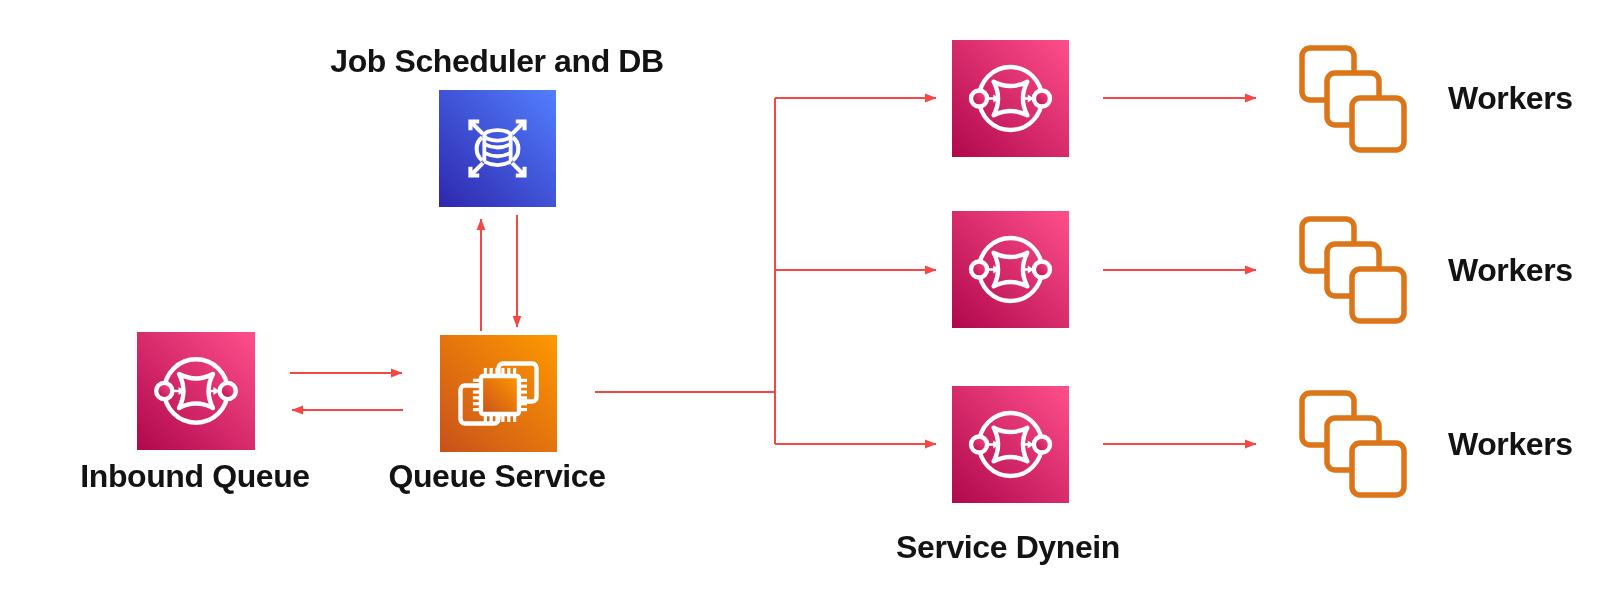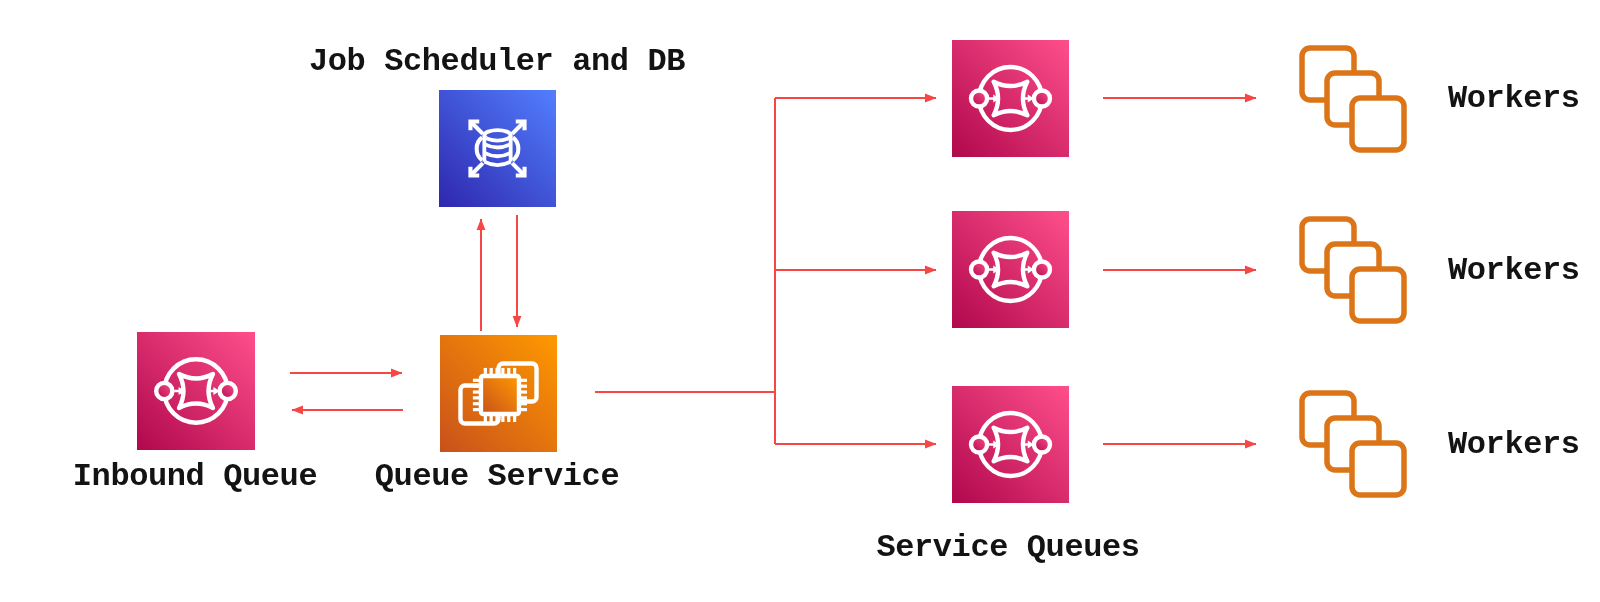--- a/index.html
+++ b/index.html
@@ -6,21 +6,21 @@
     --arrow-color:#F74744;
     --label-color:#131313;
     --bg:#FFFFFF;
   }
   html,body{margin:0;padding:0;background:var(--bg);}
   .canvas{
     position:relative;
     width:1600px;height:602px;
     background:var(--bg);
     overflow:hidden;
-    font-family:Liberation Mono, monospace;
+    font-family:Liberation Sans, sans-serif;
   }
   .edges{position:absolute;left:0;top:0;width:1600px;height:602px;}
   .edge{stroke:var(--arrow-color);stroke-width:2;fill:none;}
   .icon{position:absolute;}
   .icon svg{display:block;width:100%;height:100%;}
   .label{
     position:absolute;
     font-size:32px;
     font-weight:700;
     letter-spacing:-0.4px;
@@ -247,19 +247,19 @@
       </g>
       </svg>
     </div>
 
   <div class="label centered" style="left:497px;top:45px;">Job Scheduler and DB</div>
 
   <div class="label centered" style="left:195px;top:460px;">Inbound Queue</div>
 
   <div class="label centered" style="left:497px;top:460px;">Queue Service</div>
 
-  <div class="label centered" style="left:1008px;top:531px;">Service Queues</div>
+  <div class="label centered" style="left:1008px;top:531px;">Service Dynein</div>
 
   <div class="label" style="left:1448px;top:82px;">Workers</div>
   <div class="label" style="left:1448px;top:254px;">Workers</div>
   <div class="label" style="left:1448px;top:428px;">Workers</div>
 
 </div>
 
 </body></html>

